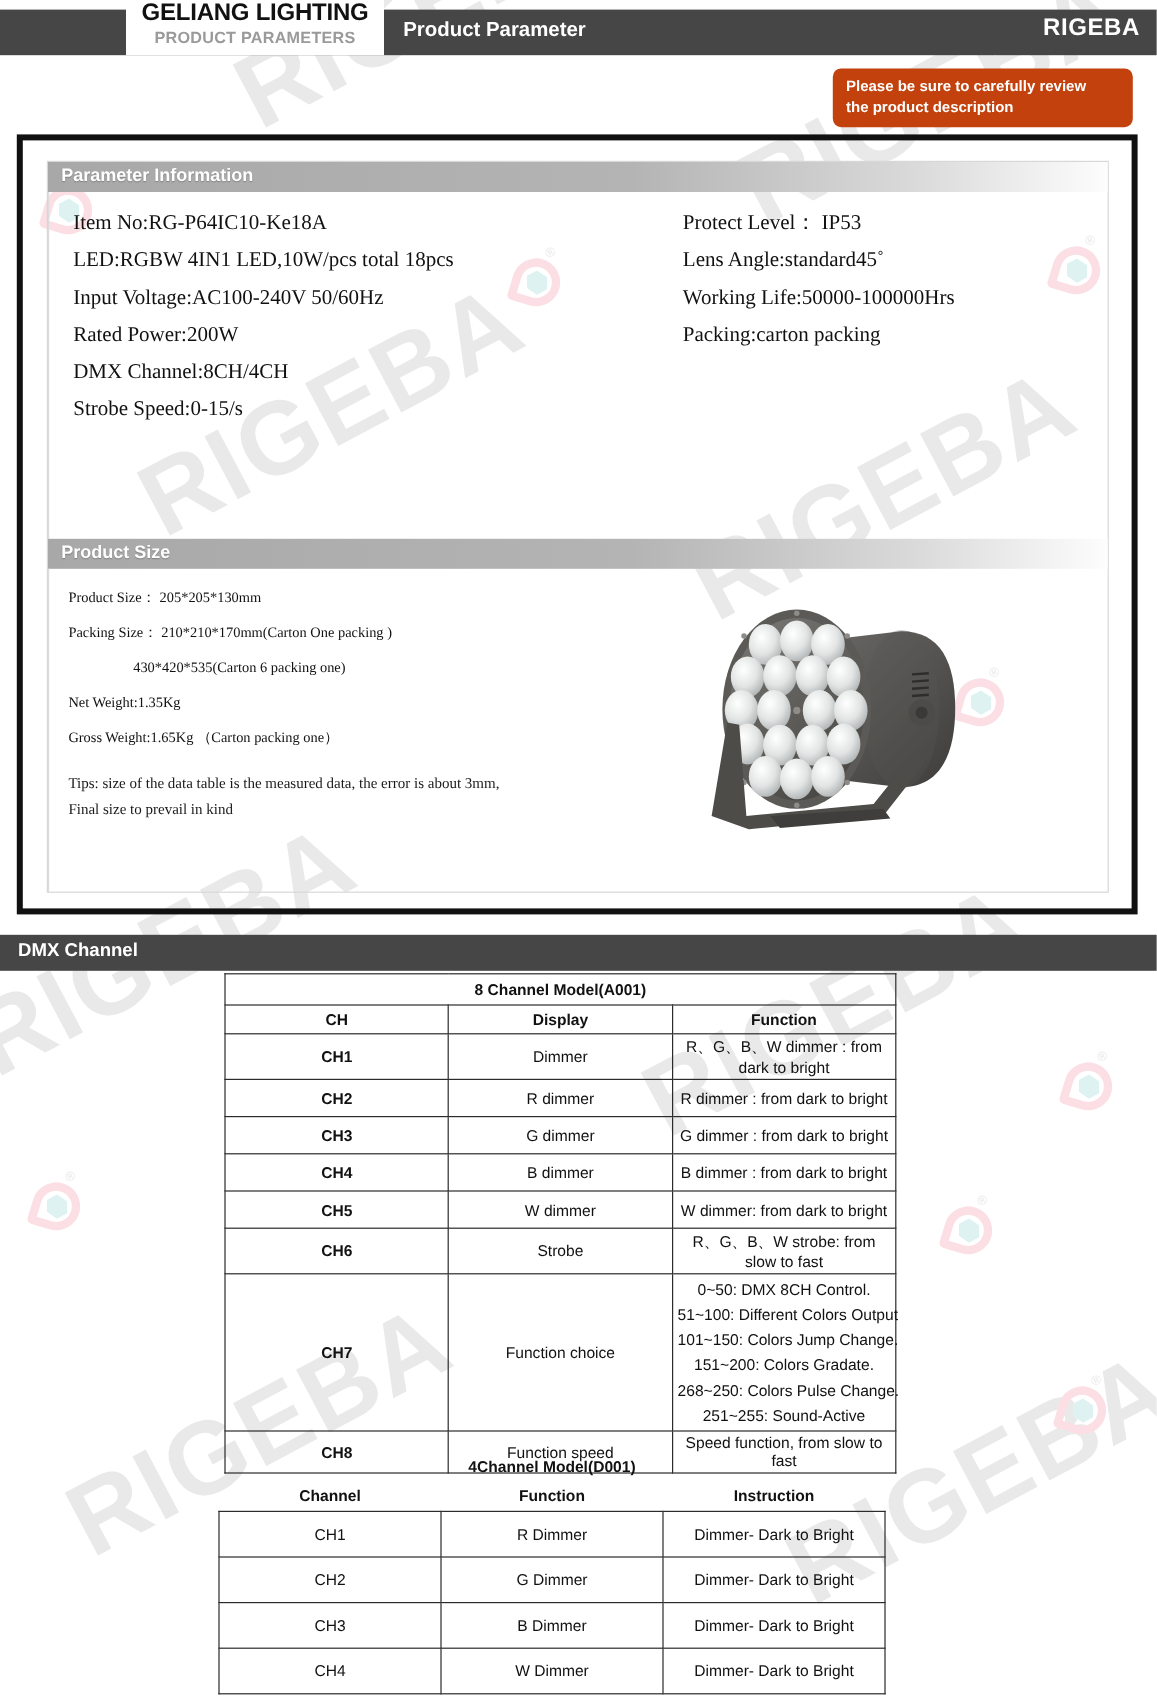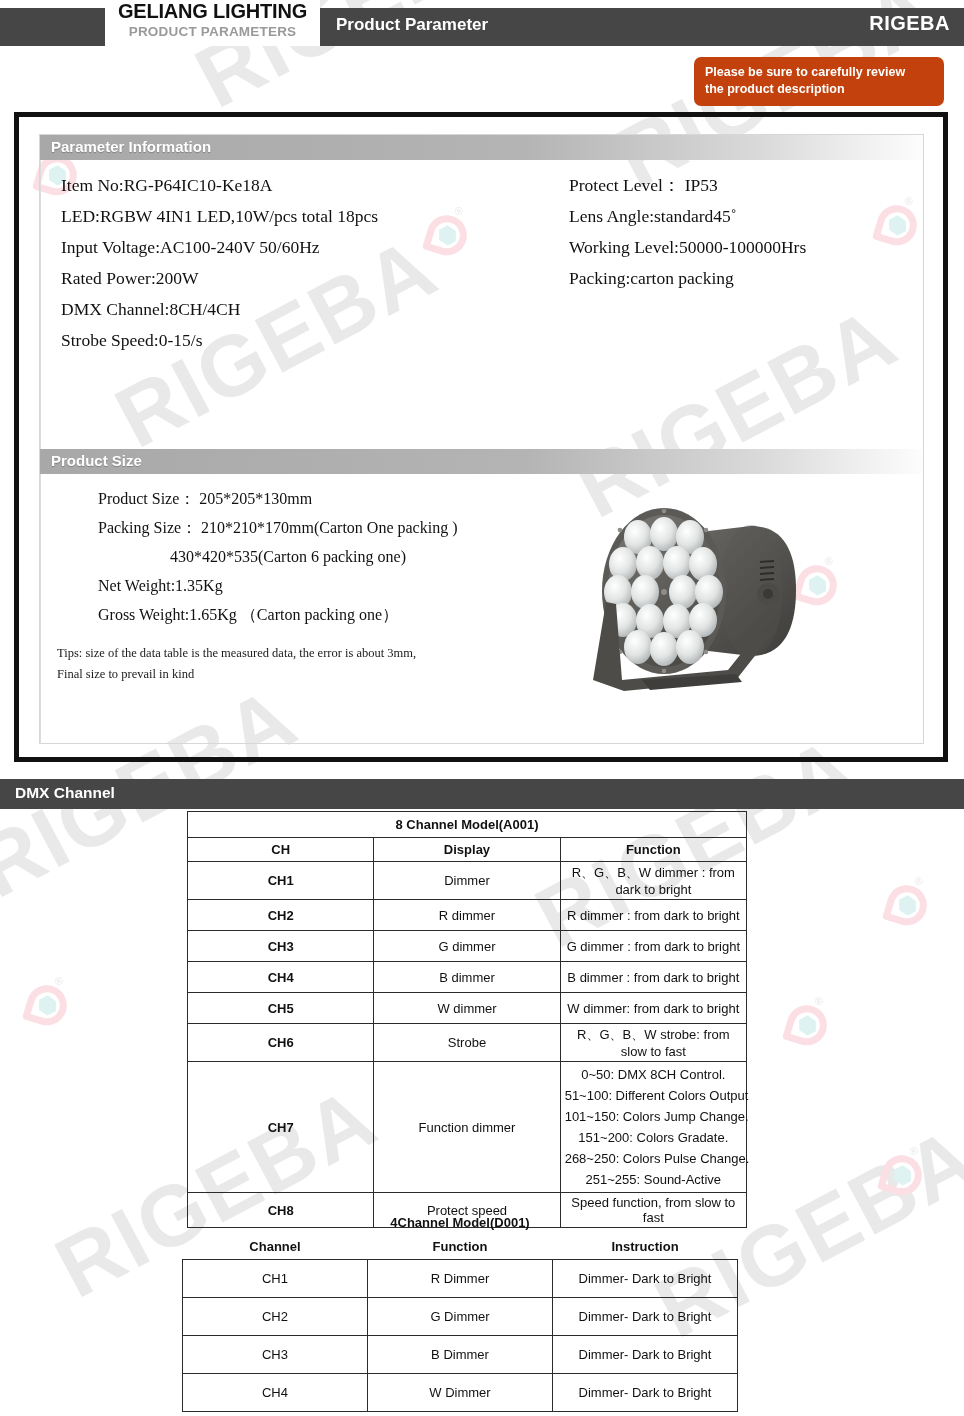--- a/index.html
+++ b/index.html
@@ -91,21 +91,21 @@
   }
   .sec-body { position:relative; border-left:1px solid #dcdcdc; }
 
   .serif { font-family:"Liberation Serif", serif; }
   .pi-row { font-size:17.5px; color:#111; line-height:31px; white-space:pre; }
 
   .pi-left  { position:absolute; left:20px;  top:10px; }
   .pi-right { position:absolute; left:480px; top:10px;margin-left:48px; }
 
   .ps-left { position:absolute; left:16px; top:10px; }
-  .ps-line { font-size:16px; color:#111; line-height:29px; white-space:pre;margin-left:41px; }
+  .ps-line { font-size:12px; color:#111; line-height:29px; white-space:pre; }
   .ps-tip  { font-size:12.5px; color:#1a1a1a; line-height:21px; margin-top:14px; }
 
   
   .photo { position:absolute; left:505px; top:10px; width:380px; height:215px; }
 
   
   .dmxbar {
     position:absolute; left:0; top:779px; width:964px; height:30px;
     background:#464646; z-index:3;
   }
@@ -217,21 +217,21 @@
           <div class="pi-row">Item No:RG-P64IC10-Ke18A</div>
           <div class="pi-row">LED:RGBW 4IN1 LED,10W/pcs total 18pcs</div>
           <div class="pi-row">Input Voltage:AC100-240V 50/60Hz</div>
           <div class="pi-row">Rated Power:200W</div>
           <div class="pi-row">DMX Channel:8CH/4CH</div>
           <div class="pi-row">Strobe Speed:0-15/s</div>
         </div>
         <div class="pi-right serif">
           <div class="pi-row">Protect Level： IP53</div>
           <div class="pi-row">Lens Angle:standard45˚</div>
-          <div class="pi-row">Working Level:50000-100000Hrs</div>
+          <div class="pi-row">Working Life:50000-100000Hrs</div>
           <div class="pi-row">Packing:carton packing</div>
         </div>
       </div>
 
       <div class="sec-head">
         <span>Product Size</span>
       </div>
       <div class="sec-body" style="height:270px;">
         <div class="ps-left serif">
           <div class="ps-line">Product Size： 205*205*130mm</div>
@@ -369,33 +369,33 @@
         <td class="c-disp">W dimmer</td>
         <td class="c-fn">W dimmer: from dark to bright</td>
       </tr>
       <tr class="r-norm">
         <td class="c-ch">CH6</td>
         <td class="c-disp">Strobe</td>
         <td class="c-fn">R、G、B、W strobe: from slow to fast</td>
       </tr>
       <tr>
         <td class="c-ch">CH7</td>
-        <td class="c-disp">Function dimmer</td>
+        <td class="c-disp">Function choice</td>
         <td class="c-fn ml">
           <div>0~50: DMX 8CH Control.</div>
           <div>51~100: Different Colors Output</div>
           <div>101~150: Colors Jump Change.</div>
           <div>151~200: Colors Gradate.</div>
           <div>268~250: Colors Pulse Change.</div>
           <div>251~255: Sound-Active</div>
         </td>
       </tr>
       <tr class="r-norm">
         <td class="c-ch">CH8</td>
-        <td class="c-disp">Protect speed</td>
+        <td class="c-disp">Function speed</td>
         <td class="c-fn">Speed function, from slow to fast</td>
       </tr>
     </tbody>
       </table>
   </div>
 
   <div class="tbl-wrap" style="left:182px; top:1209px; width:556px;">
     <table class="ch t4" style="width:556px;">
       <tbody>
           <tr>

